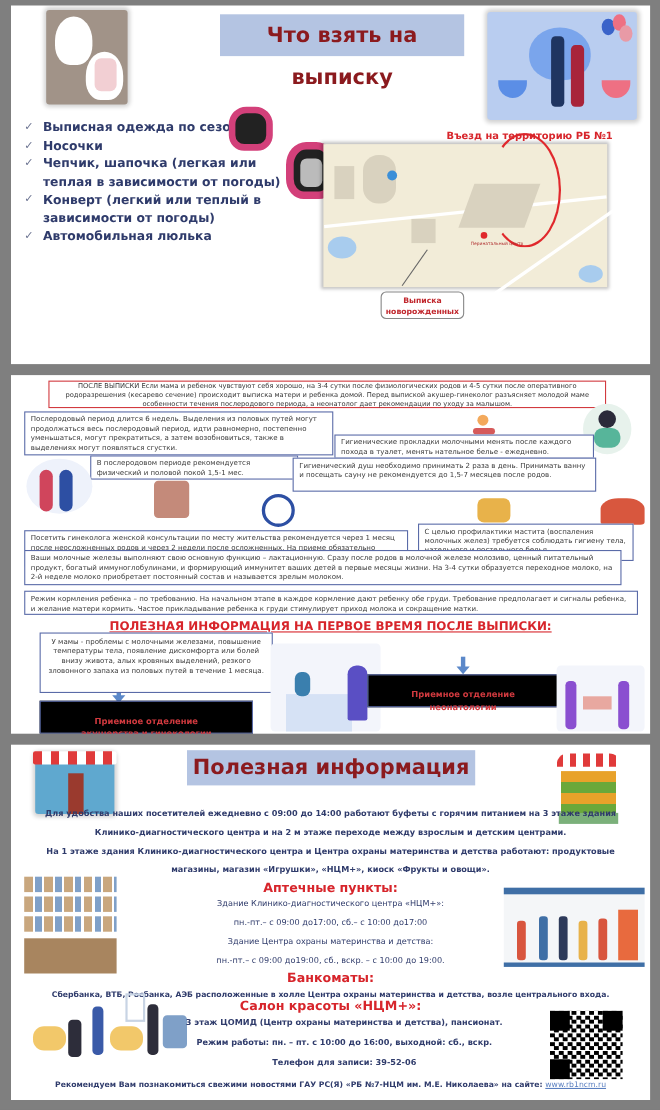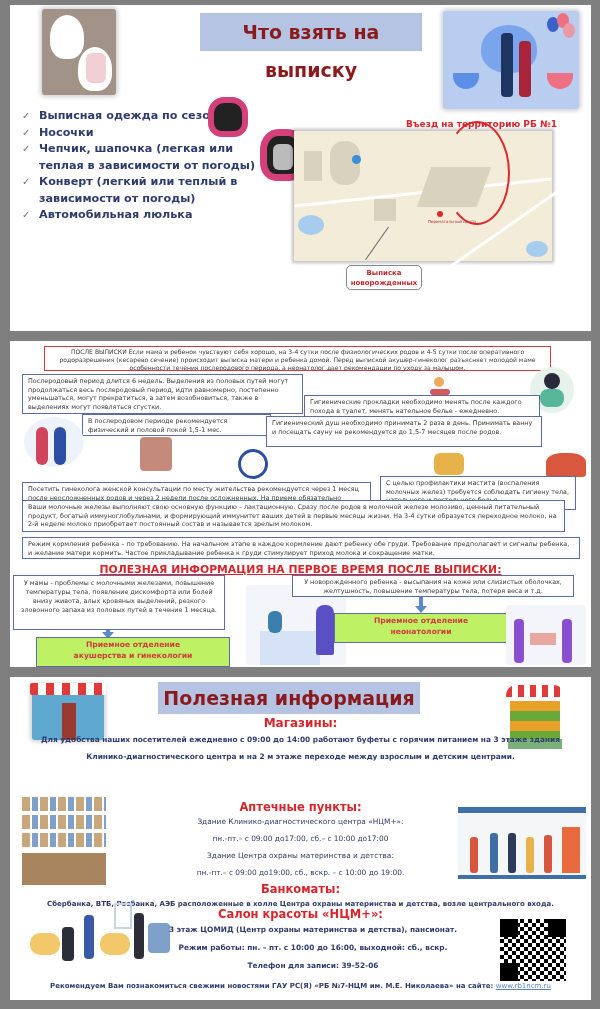--- a/index.html
+++ b/index.html
@@ -51,31 +51,31 @@
   .redbox { left: 34px; top: 5px; width: 507px; height: 25px; border: 1.5px solid #d23a3f; text-align: center; font-size: 6.1px; line-height: 7.8px; padding: 1px 4px; }
   .b-post { left: 12px; top: 33px; width: 281px; height: 40px; }
   .b-pads { left: 294px; top: 54px; width: 236px; height: 22px; }
   .b-rest { left: 72px; top: 73px; width: 189px; height: 22px; }
   .b-shower { left: 256px; top: 75px; width: 276px; height: 31px; }
   .b-gyn { left: 12px; top: 154px; width: 349px; height: 23px; }
   .b-mast { left: 356px; top: 132px; width: 200px; height: 32px; }
   .b-milk { left: 12px; top: 163px; width: 543px; height: 32px; }
   .b-feed { left: 12px; top: 199px; width: 558px; height: 23px; }
   .useful-title { left: 0; top: 222px; width: 581px; text-align: center; font-size: 10.8px; font-weight: bold; color: #d7252b; text-decoration: underline; }
-  .b-mom { left: 3px; top: 234px; width: 212px; height: 55px; text-align: center; font-size: 6.4px; line-height: 8.9px; padding-top: 3px; }
+  .b-mom { left: 26px; top: 234px; width: 212px; height: 55px; text-align: center; font-size: 6.4px; line-height: 8.9px; padding-top: 3px; }
   .b-baby { left: 282px; top: 234px; width: 282px; height: 22px; text-align: center; font-size: 6.4px; line-height: 8.6px; }
-  .dept { position:absolute; background:#bef264; border: 1.5px solid #5a6ba8; color: #d23a3f; font-weight: bold; font-size: 7.6px; line-height: 10.5px; text-align: center; padding-top: 2px; }
+  .dept { position:absolute; background:#000000; border: 1.5px solid #5a6ba8; color: #d23a3f; font-weight: bold; font-size: 7.6px; line-height: 10.5px; text-align: center; padding-top: 13px; }
   .dept-ob { left: 26px; top: 296px; width: 194px; height: 30px; }
   .dept-neo { left: 324px; top: 272px; width: 174px; height: 30px; }
   .arrow-down { position: absolute; width: 0; height: 0; border-left: 6px solid transparent; border-right: 6px solid transparent; border-top: 7px solid #5b88c9; }
   .arrow-stem { position: absolute; width: 4px; background: #5b88c9; }
   .blob { position: absolute; border-radius: 50%; }
 
   
-  .p3-title { left: 148px; top: 5px; width: 262px; height: 32px; font-size: 19px; line-height: 32px; }
+  .p3-title { left: 160px; top: 5px; width: 262px; height: 32px; font-size: 19px; line-height: 32px; }
   .sec-h { position: absolute; left: 0; width: 581px; text-align: center; color: #d7252b; font-weight: bold; }
   .sec-t { position: absolute; text-align: center; font-size: 7.4px; line-height: 17px; color: #2f3b6b; font-weight: bold; }
   .shop { left: 22px; top: 8px; width: 72px; height: 55px; background: #5fa8cf; }
   .shop .awn { position:absolute; left:-2px; top:-2px; width:76px; height:12px; background: repeating-linear-gradient(90deg,#e03a3a 0 8px,#fff 8px 16px); border-radius: 2px; }
   .shop .door { position:absolute; left:30px; top:18px; width:14px; height:37px; background:#9a3a2e; }
   .stall { left: 496px; top: 8px; width: 58px; height: 64px; }
   .stall .awn { position:absolute; left:0; top:0; width:58px; height:12px; background: repeating-linear-gradient(90deg,#e03a3a 0 6px,#fff 6px 12px); border-radius: 10px 10px 0 0; }
   .stall .veg { position:absolute; left:4px; top:16px; width:50px; height:40px; background: repeating-linear-gradient(0deg,#6aa83a 0 10px,#e8a22a 10px 20px); }
   .stall .base { position:absolute; left:2px; top:54px; width:54px; height:10px; background:#7bb07a; }
   .pharm { left: 12px; top: 120px; width: 84px; height: 88px; }
@@ -150,21 +150,21 @@
   <div class="box redbox">ПОСЛЕ ВЫПИСКИ Если мама и ребенок чувствуют себя хорошо, на 3-4 сутки после физиологических родов и 4-5 сутки после оперативного родоразрешения (кесарево сечение) происходит выписка матери и ребенка домой. Перед выпиской акушер-гинеколог разъясняет молодой маме особенности течения послеродового периода, а неонатолог дает рекомендации по уходу за малышом.</div>
   <div class="box b-post">Послеродовый период длится 6 недель. Выделения из половых путей могут продолжаться весь послеродовый период, идти равномерно, постепенно уменьшаться, могут прекратиться, а затем возобновиться, также в выделениях могут появляться сгустки.</div>
 
   <div class="blob" style="left:424px;top:36px;width:10px;height:10px;background:#f3a95c;"></div>
   <div class="blob" style="left:420px;top:48px;width:20px;height:6px;background:#d65a5a;border-radius:3px;"></div>
   <div class="blob" style="left:520px;top:26px;width:44px;height:46px;background:#e7f2ec;">
     <div style="position:absolute;left:14px;top:6px;width:16px;height:16px;border-radius:50%;background:#2b2a3a;"></div>
     <div style="position:absolute;left:10px;top:22px;width:24px;height:18px;border-radius:8px;background:#57b59a;"></div>
   </div>
 
-  <div class="box b-pads">Гигиенические прокладки необходимо менять после каждого похода в туалет, менять нательное белье - ежедневно.</div>
+  <div class="box b-pads">Гигиенические прокладки молочными менять после каждого похода в туалет, менять нательное белье - ежедневно.</div>
   <div class="box b-rest">В послеродовом периоде рекомендуется физический и половой покой 1,5-1 мес.</div>
   <div class="box b-shower">Гигиенический душ необходимо принимать 2 раза в день. Принимать ванну и посещать сауну не рекомендуется до 1,5-7 месяцев после родов.</div>
 
   <div class="blob" style="left:14px;top:76px;width:60px;height:50px;background:#eef2fb;">
     <div style="position:absolute;left:12px;top:10px;width:12px;height:38px;border-radius:6px;background:#d0455c;"></div>
     <div style="position:absolute;left:30px;top:10px;width:12px;height:38px;border-radius:6px;background:#2d4fa3;"></div>
   </div>
   <div class="blob" style="left:130px;top:96px;width:32px;height:34px;border-radius:4px;background:#c48a7a;"></div>
   <div class="blob" style="left:228px;top:108px;width:30px;height:30px;border:3px solid #2d4fa3;background:#fff;"></div>
   <div class="blob" style="left:424px;top:112px;width:30px;height:22px;border-radius:6px;background:#e8b24a;"></div>
@@ -184,21 +184,20 @@
     <div>Приемное отделение</div>
     <div>акушерства и гинекологии</div>
   </div>
 
   <div class="blob" style="left:236px;top:244px;width:100px;height:80px;border-radius:4px;background:#f3f5fb;">
     <div style="position:absolute;left:14px;top:46px;width:60px;height:34px;background:#d6e2f5;"></div>
     <div style="position:absolute;left:70px;top:20px;width:18px;height:50px;border-radius:8px 8px 2px 2px;background:#5a4fc4;"></div>
     <div style="position:absolute;left:22px;top:26px;width:14px;height:22px;border-radius:6px;background:#3a7fae;"></div>
   </div>
 
-  <div class="box b-baby">У новорожденного ребенка - высыпания на коже или слизистых оболочках, желтушность, повышение температуры тела, потеря веса и т.д.</div>
   <div class="arrow-stem" style="left:409px;top:256px;height:10px;"></div>
   <div class="arrow-down" style="left:405px;top:265px;"></div>
   <div class="dept dept-neo">
     <div>Приемное отделение</div>
     <div>неонатологии</div>
   </div>
 
   <div class="blob" style="left:496px;top:264px;width:80px;height:60px;border-radius:4px;background:#f3f5fb;">
     <div style="position:absolute;left:8px;top:14px;width:10px;height:44px;border-radius:4px;background:#8a4fd0;"></div>
     <div style="position:absolute;left:56px;top:14px;width:10px;height:44px;border-radius:4px;background:#8a4fd0;"></div>
@@ -211,23 +210,23 @@
       <div class="awn"></div>
       <div class="door"></div>
     </div>
   <div class="abs title-box p3-title">Полезная информация</div>
   <div class="abs stall">
       <div class="awn"></div>
       <div class="veg"></div>
       <div class="base"></div>
     </div>
 
-  <div class="sec-h" style="top:39px;font-size:12px;">Магазины:</div>
   <div class="sec-t" style="left:14px;top:54px;width:553px;">
     <div>Для удобства наших посетителей ежедневно с 09:00 до 14:00 работают буфеты с горячим питанием на 3 этаже здания Клинико-диагностического центра и на 2 м этаже переходе между взрослым и детским центрами.</div>
+    <div>На 1 этаже здания Клинико-диагностического центра и Центра охраны материнства и детства работают: продуктовые магазины, магазин «Игрушки», «НЦМ+», киоск «Фрукты и овощи».</div>
   </div>
 
   <div class="abs pharm">
     <div class="row" style="top:0;"></div>
     <div class="row" style="top:18px;"></div>
     <div class="row" style="top:36px;"></div>
     <div class="desk"></div>
   </div>
   <div class="sec-h" style="top:123px;font-size:11.5px;">Аптечные пункты:</div>
   <div class="sec-t" style="left:100px;top:136px;width:381px;font-weight:normal;color:#2f3b6b;">

